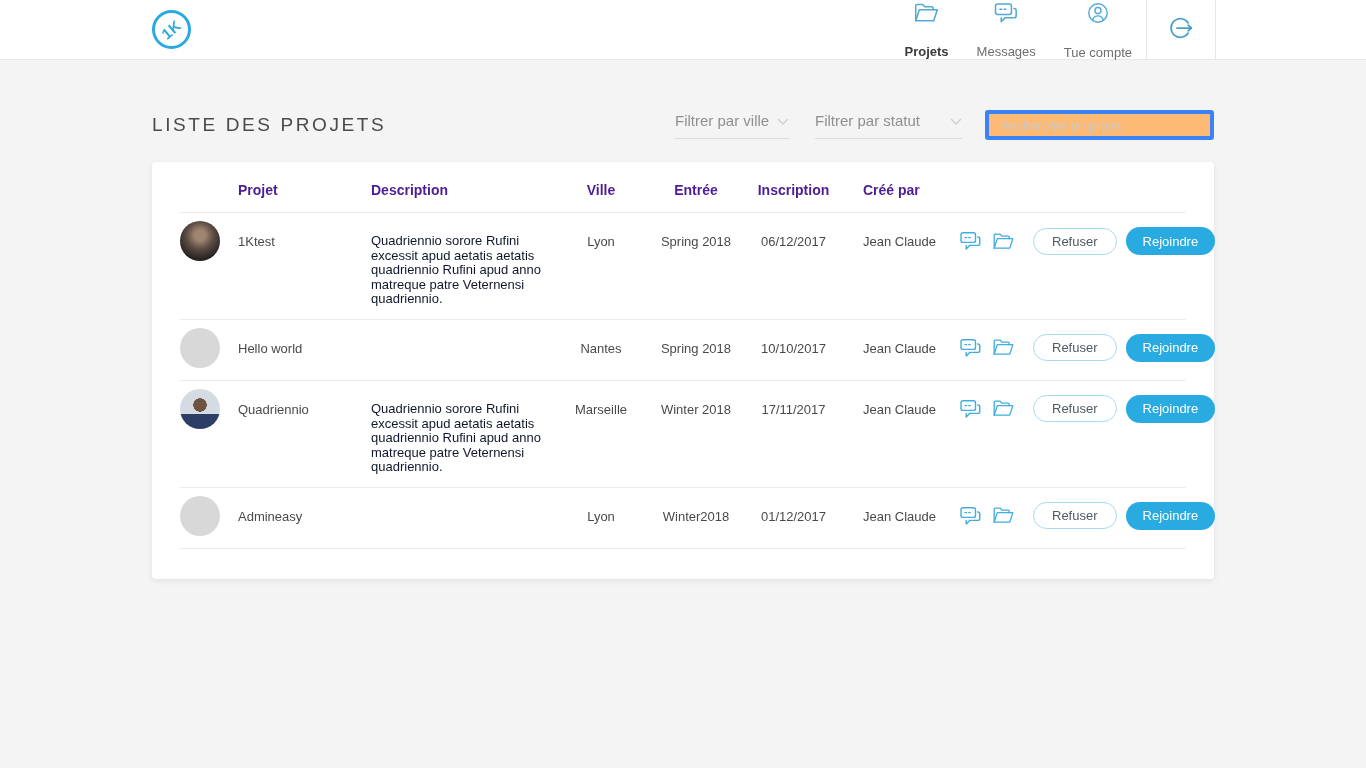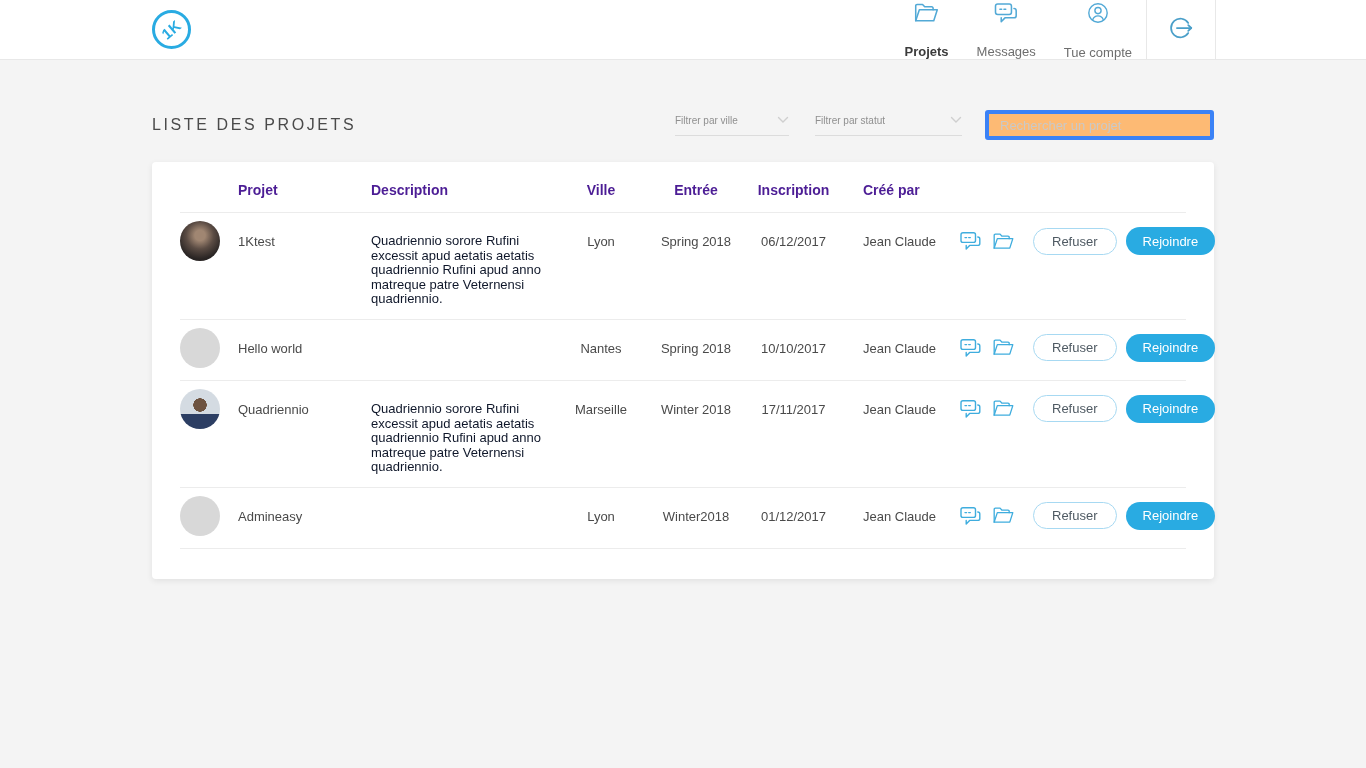--- a/index.html
+++ b/index.html
@@ -14,23 +14,23 @@
   .nav { margin-left:auto; display:flex; align-items:stretch; }
   .nav-item { display:flex; flex-direction:column; align-items:center; justify-content:center; padding:6px 14px 5px; cursor:pointer; }
   .nav-item svg { display:block; }
   .nav-label { margin-top:20px; font-size:13px; color:#6e6e6e; }
   .nav-item.active .nav-label { color:#3b3b3b; font-weight:bold; }
   .logout-box { width:70px; border-left:1px solid #e8e8e8; border-right:1px solid #e8e8e8; display:flex; align-items:center; justify-content:center; margin-right:150px; cursor:pointer; }
 
   
   .container { width:1062px; margin:0 auto; }
   .toolbar { display:flex; align-items:center; margin-top:50px; }
-  .page-title { font-size:16px; letter-spacing:2.6px; color:#4a4a4a; font-weight:500; }
+  .page-title { font-size:19px; letter-spacing:2.6px; color:#4a4a4a; font-weight:500; }
   .filters { margin-left:auto; display:flex; align-items:center; }
-  .select { display:flex; align-items:center; justify-content:space-between; border-bottom:1px solid #dcdcdc; padding-bottom:9px; color:#8f8f8f; font-size:10px; cursor:pointer; }
+  .select { display:flex; align-items:center; justify-content:space-between; border-bottom:1px solid #dcdcdc; padding-bottom:9px; color:#8f8f8f; font-size:15px; cursor:pointer; }
   .select-city { width:114px; margin-right:26px; }
   .select-status { width:147px; margin-right:23px; }
   .search-input { width:229px; height:30px; border:4px solid #3b82f6; border-radius:3px; padding:8px 11px; font-size:13px; color:#555; font-family:"Liberation Sans",sans-serif; outline:none; background:#fdba74; }
   .search-input::placeholder { color:#c9c9c9; }
 
   
   .card { background:#fff; border-radius:4px; box-shadow:0 2px 6px rgba(0,0,0,.08); margin-top:22px; padding:0 28px 30px; }
   .trow { display:grid; grid-template-columns:58px 133px 185px 90px 100px 95px 118px 1fr; border-bottom:1px solid #ececec; }
   .thead { padding:20px 0 14px; }
   .th { font-size:14px; font-weight:bold; color:#4c1d95; }

